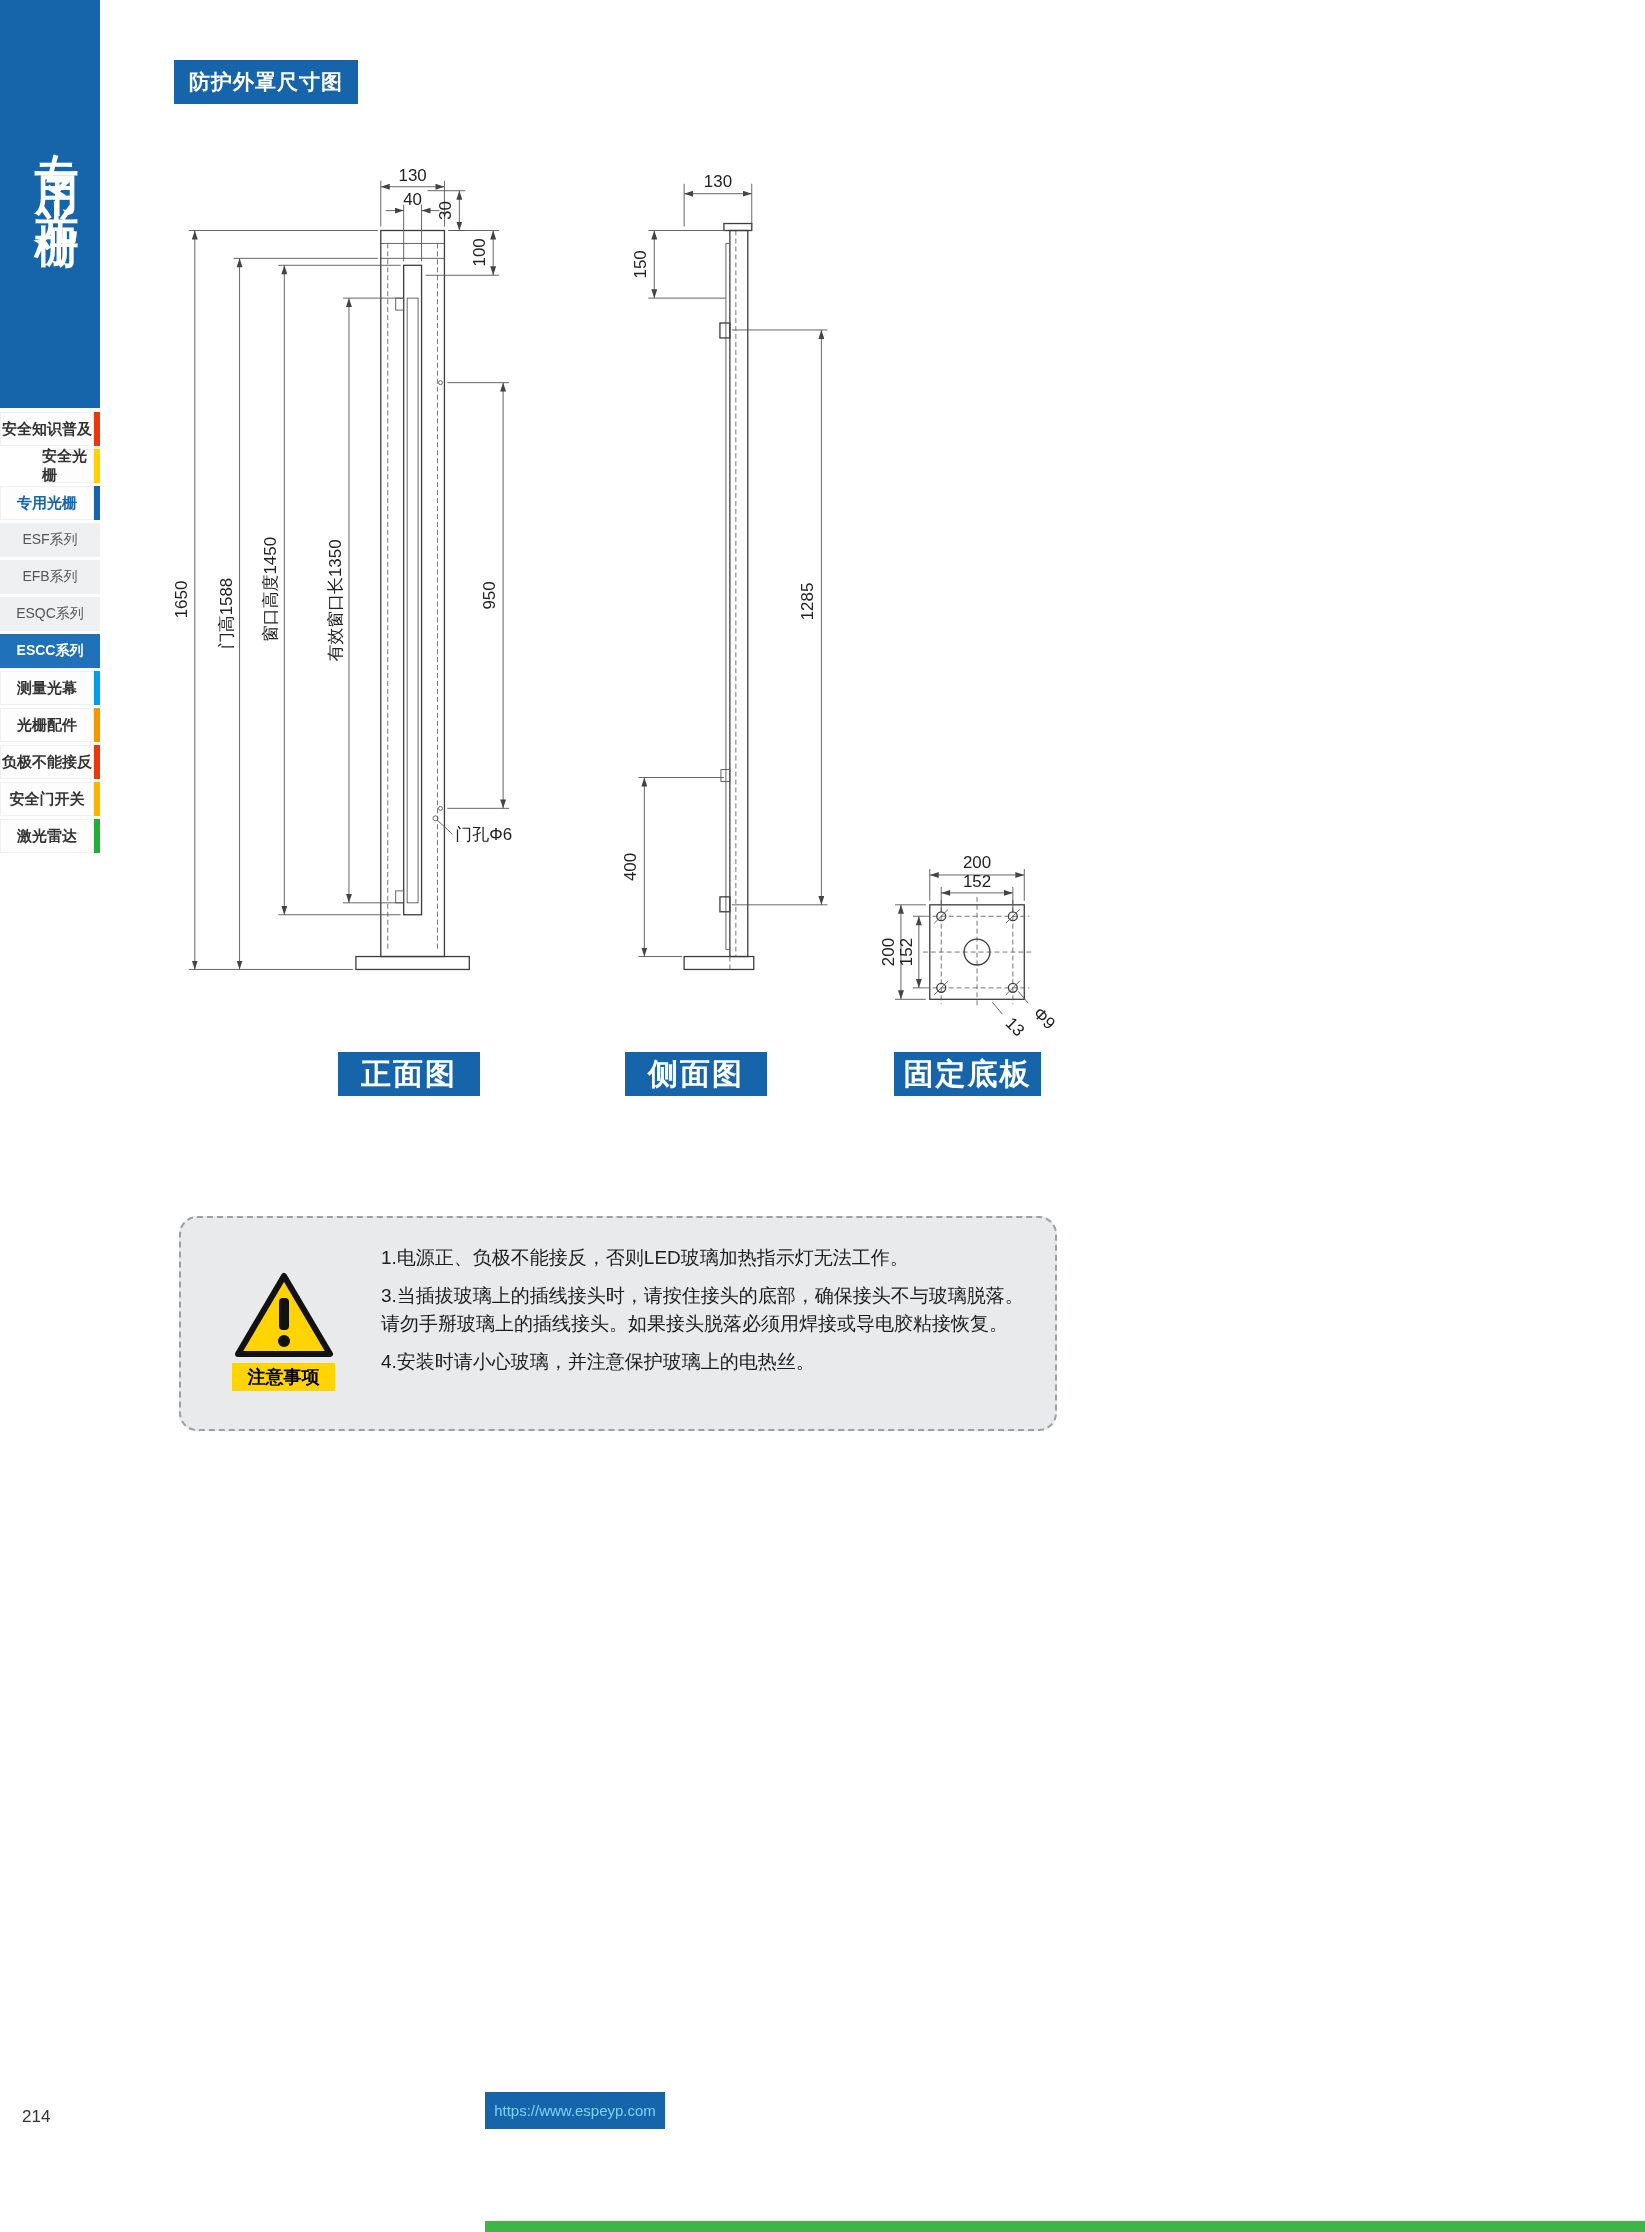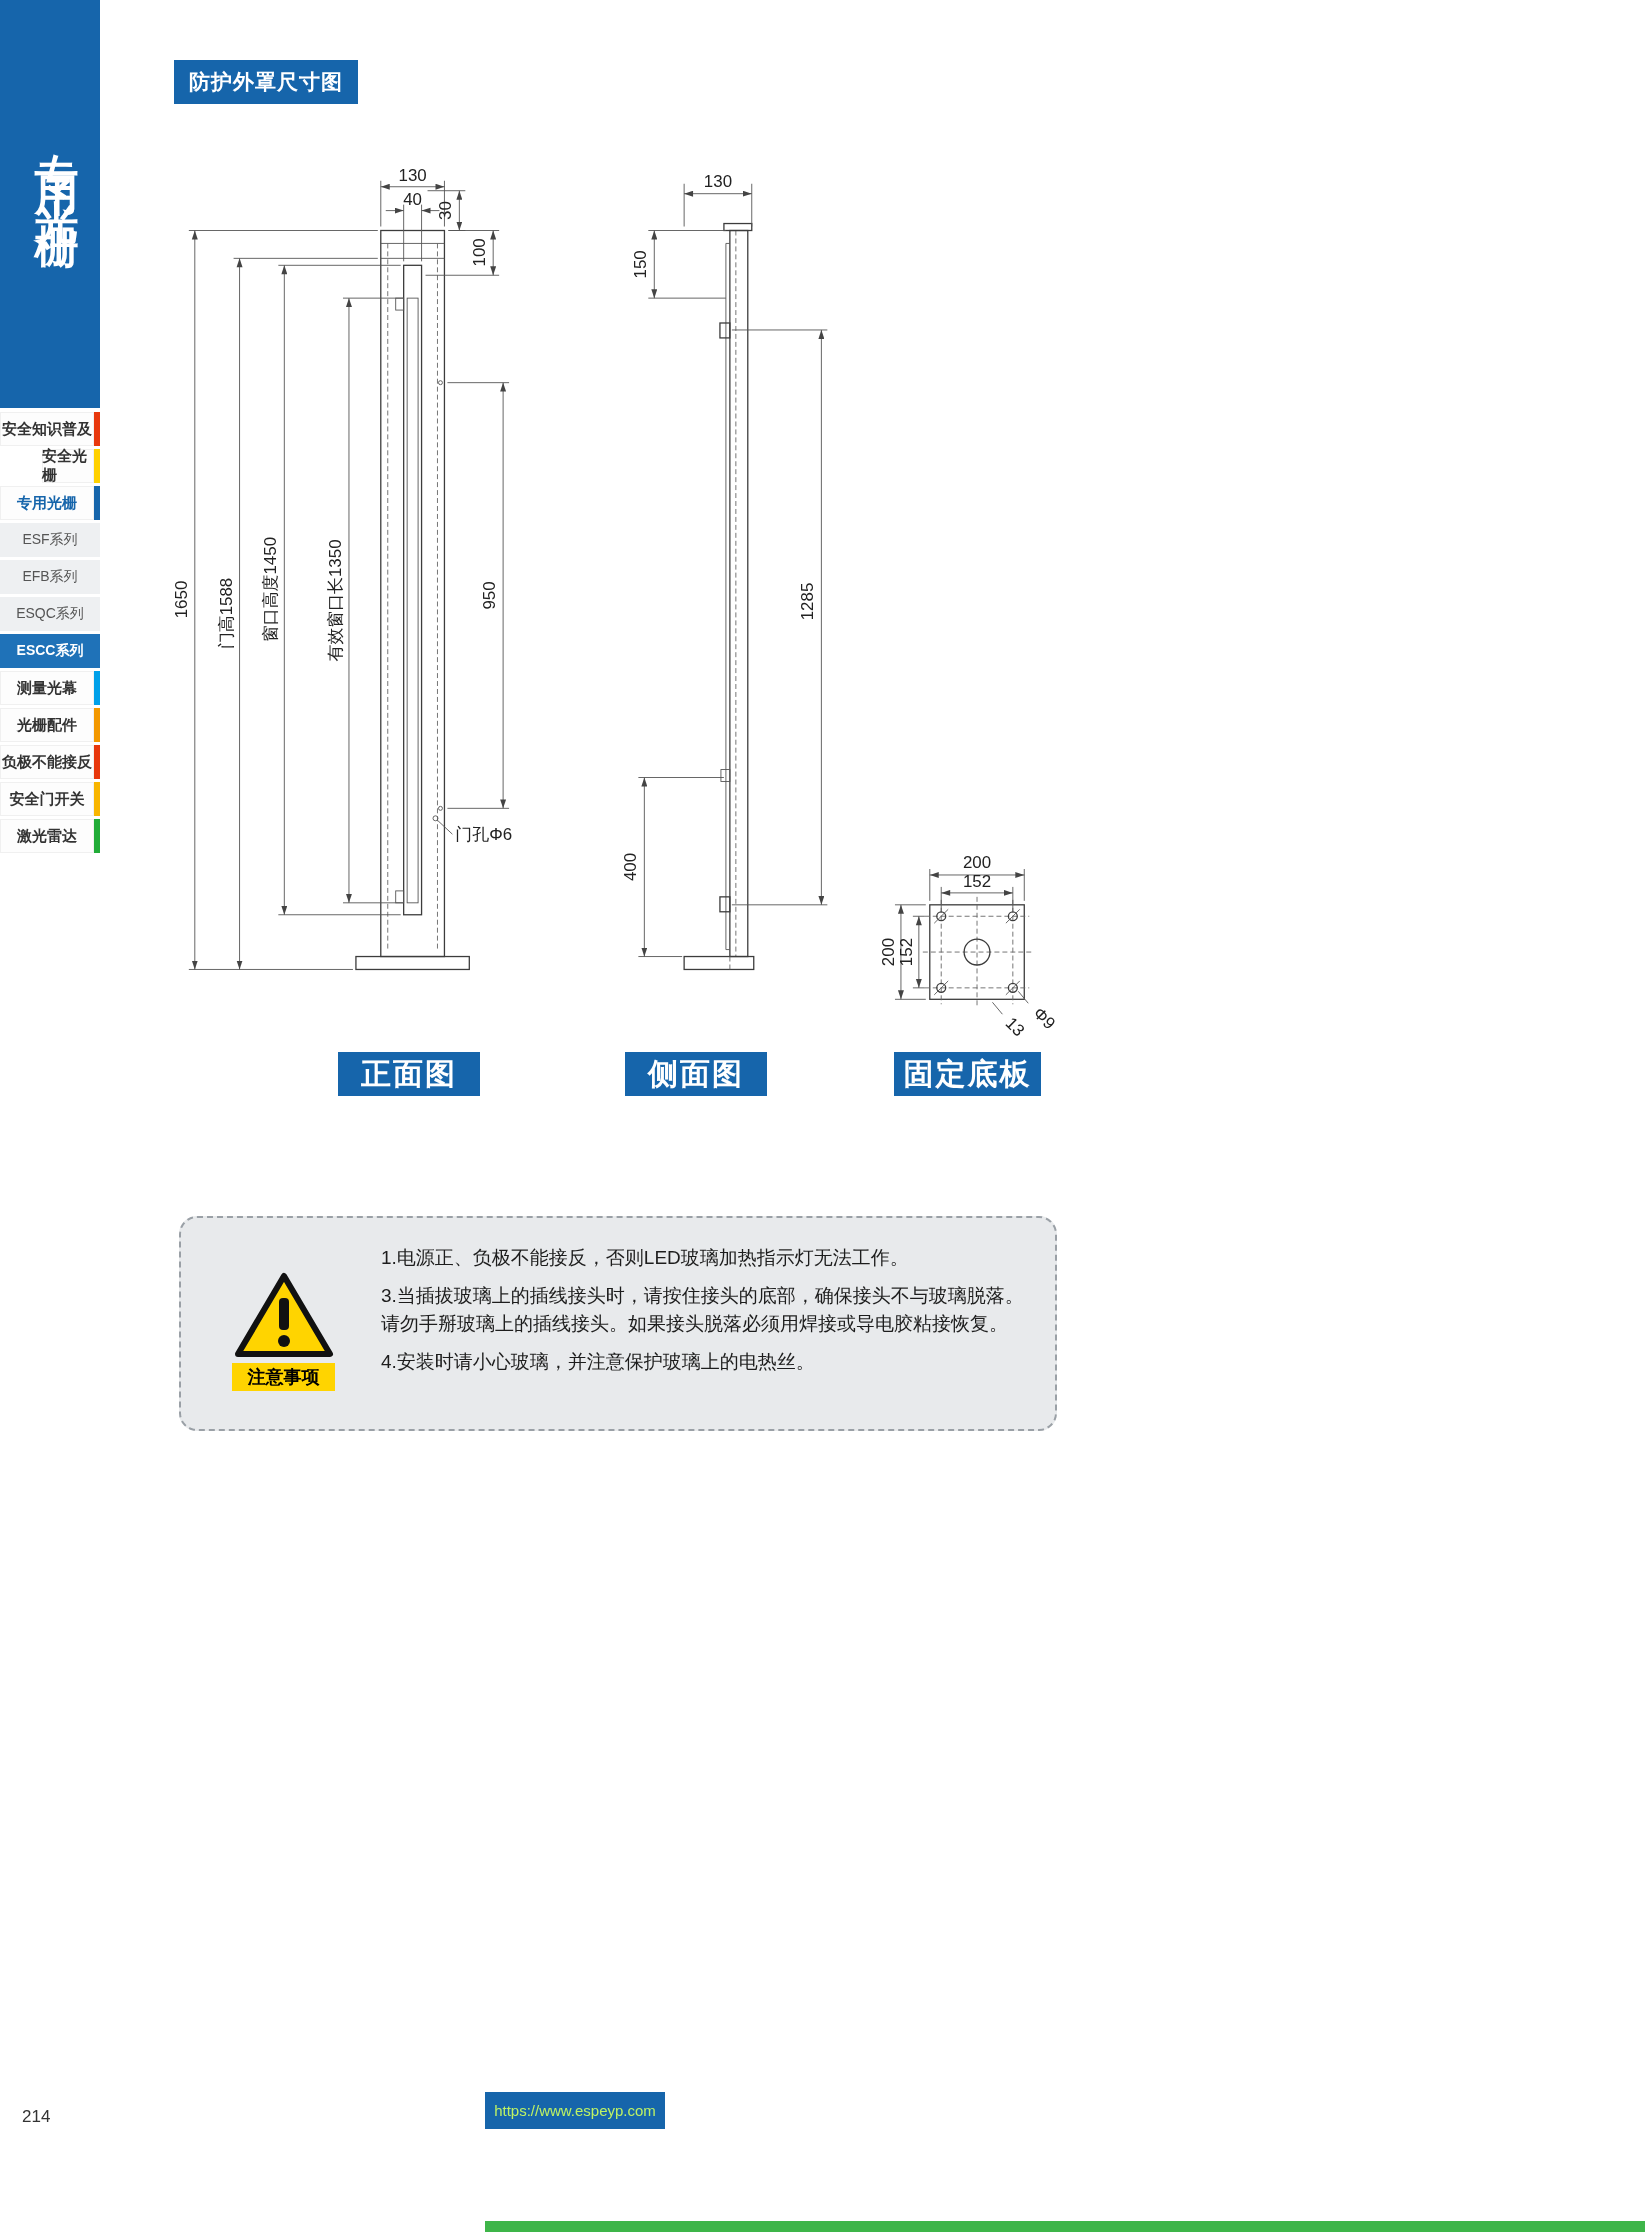--- a/index.html
+++ b/index.html
@@ -50,21 +50,21 @@
         border:2px dashed #9aa0a6;border-radius:18px;box-sizing:border-box;}
   .warn-icon{position:absolute;left:53px;top:52px;}
   .warn-badge{position:absolute;left:51px;top:145px;width:103px;height:28px;background:#ffd400;
         color:#000;font-weight:700;font-size:18px;display:flex;align-items:center;justify-content:center;}
   .notes-text{position:absolute;left:200px;top:26px;width:645px;font-size:19px;line-height:1.5;color:#1d1d1d;}
   .notes-text p{margin:0 0 9px 0;}
 
   
   .page-num{position:absolute;left:22px;top:2107px;font-size:17px;color:#333;}
   .footer-url{position:absolute;left:485px;top:2092px;width:180px;height:37px;background:#1665ab;
-        color:#bef264;font-size:15px;display:flex;align-items:center;justify-content:center;}
+        color:#7dd3fc;font-size:15px;display:flex;align-items:center;justify-content:center;}
   .footer-green{position:absolute;left:485px;top:2221px;width:1161px;height:12px;background:#3eb549;}
 </style>
 </head>
 <body>
 
 <div class="page">
 
   <div class="side-block">
     <div class="side-vtitle">专用光栅</div>
   </div>

